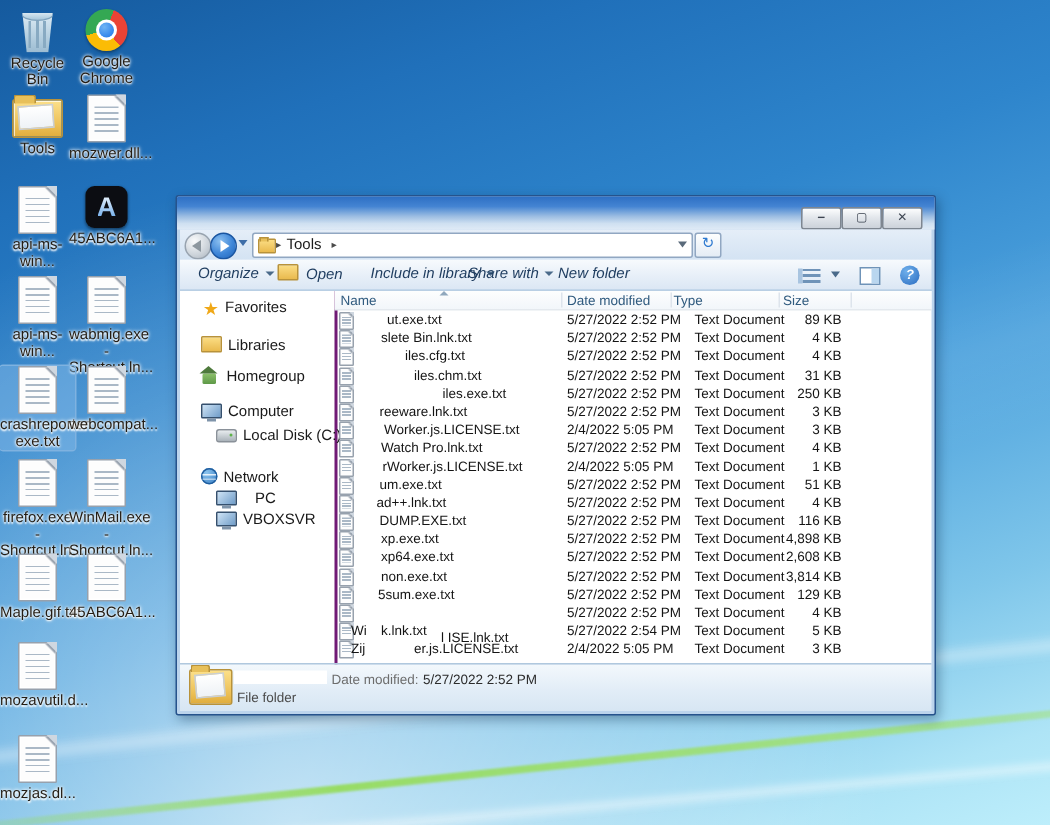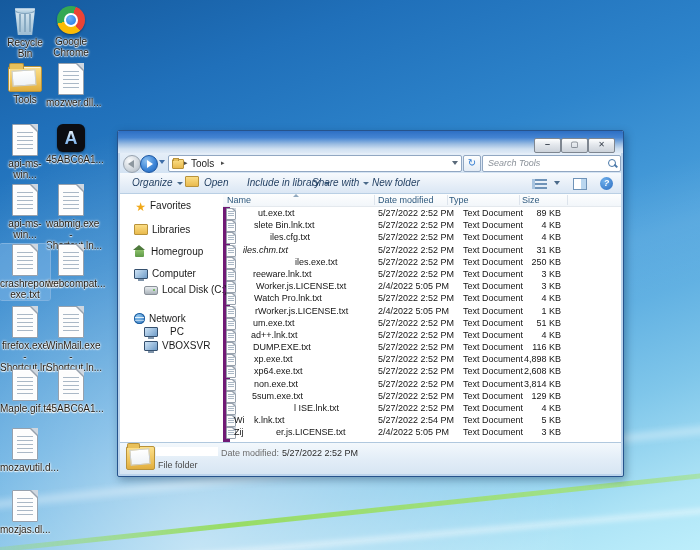--- a/index.html
+++ b/index.html
@@ -120,21 +120,21 @@
     border-left:3px solid #a8c4e0;}
   .ico-viewchev{display:inline-block;width:0;height:0;margin:0 10px 2px 5px;border-style:solid;
     border-width:4px 3px 0 3px;border-color:#4a6a8a transparent transparent transparent;vertical-align:middle;}
   .ico-preview{display:inline-block;width:12px;height:10px;border:1px solid #6f93b8;background:#fff;vertical-align:middle;margin-right:10px;position:relative;}
   .ico-preview::after{content:"";position:absolute;right:0;top:0;bottom:0;width:5px;background:#b9d6ef;}
   .ico-help{display:inline-block;width:13px;height:13px;border-radius:50%;vertical-align:middle;
     background:radial-gradient(circle at 35% 30%,#6fb0ec,#2a6cc0);color:#fff;font-size:9px;font-weight:bold;
     line-height:13px;text-align:center;}
 
   .mainarea{position:absolute;left:2px;right:2px;top:63px;bottom:33px;background:#fff;}
-  .sidebar{position:absolute;left:0;top:0;bottom:0;width:103px;background:#fff;border-right:7px solid #701a75;
+  .sidebar{position:absolute;left:0;top:0;bottom:0;width:103px;background:#fff;border-right:2px solid #701a75;
     font-size:10px;color:#1a1a1a;text-align:right;}
   .snode{position:absolute;left:14px;height:13px;line-height:13px;white-space:nowrap;}
   .snode.child{left:24px;}
   .sic{display:inline-block;width:12px;height:12px;margin-right:4px;vertical-align:-2px;position:relative;}
   .s-star{color:#f0a818;font-size:12px;line-height:12px;}
   .s-folderish{background:linear-gradient(180deg,#fbdd84,#e9ba4e);border:1px solid #b8923a;border-radius:1px;height:9px!important;margin-top:2px;}
   .s-home{background:linear-gradient(180deg,#8cc06a,#5e9948);border-radius:1px;height:7px!important;width:9px!important;margin:4px 7px 0 1px;}
   .s-home::before{content:"";position:absolute;left:-2px;top:-5px;border-style:solid;border-width:0 6px 5px 6px;
     border-color:transparent transparent #4e7a3c transparent;}
   .s-comp{width:12px!important;height:8px!important;margin-top:2px;border:1px solid #35506e;border-radius:1px;
@@ -270,24 +270,20 @@
     <div class="navcircle fwd"></div>
     <div class="navchev"></div>
     <div class="addressbar">
       <div class="minifolder"></div>
       <span class="sep s1">▸</span>
       <span class="crumb">Tools</span>
       <span class="sep s2">▸</span>
       <div class="drop"></div>
     </div>
     <div class="refreshbtn">↻</div>
-    <div class="searchbox">
-      <span class="ph">Search Tools</span>
-      <div class="mag"></div>
-    </div>
   </div>
 
   <div class="toolbar">
     <div class="tbtn tb-organize">
       <span>Organize</span><span class="chev"></span>
     </div>
     <div class="tbtn tb-open">
       <span class="minifolder"></span><span>Open</span>
     </div>
     <div class="tbtn tb-include">
@@ -352,21 +348,21 @@
     <span class="fic i-txt sm"></span>
     <span class="fprefix"></span>
     <span class="fname" style="margin-left: 47px;">iles.cfg.txt</span>
     <span class="fdate">5/27/2022 2:52 PM</span>
     <span class="ftype">Text Document</span>
     <span class="fsize">4 KB</span>
   </div>
           <div class="frow">
     <span class="fic i-txt sm"></span>
     <span class="fprefix"></span>
-    <span class="fname" style="margin-left: 20px; font-style: italic;">iles.chm.txt</span>
+    <span class="fname" style="margin-left: 53px;">iles.chm.txt</span>
     <span class="fdate">5/27/2022 2:52 PM</span>
     <span class="ftype">Text Document</span>
     <span class="fsize">31 KB</span>
   </div>
           <div class="frow">
     <span class="fic i-txt sm"></span>
     <span class="fprefix"></span>
     <span class="fname" style="margin-left: 72px;">iles.exe.txt</span>
     <span class="fdate">5/27/2022 2:52 PM</span>
     <span class="ftype">Text Document</span>
@@ -456,21 +452,21 @@
     <span class="fic i-txt sm"></span>
     <span class="fprefix"></span>
     <span class="fname" style="margin-left: 29px;">5sum.exe.txt</span>
     <span class="fdate">5/27/2022 2:52 PM</span>
     <span class="ftype">Text Document</span>
     <span class="fsize">129 KB</span>
   </div>
           <div class="frow">
     <span class="fic i-txt sm"></span>
     <span class="fprefix"></span>
-    <span class="fname" style="margin-left: 71px;">l ISE.lnk.txt</span>
+    <span class="fname" style="margin-left: 71px; margin-top: 17px;">l ISE.lnk.txt</span>
     <span class="fdate">5/27/2022 2:52 PM</span>
     <span class="ftype">Text Document</span>
     <span class="fsize">4 KB</span>
   </div>
           <div class="frow">
     <span class="fic i-txt sm"></span>
     <span class="fprefix">Wi</span>
     <span class="fname" style="margin-left: 31px;">k.lnk.txt</span>
     <span class="fdate">5/27/2022 2:54 PM</span>
     <span class="ftype">Text Document</span>

